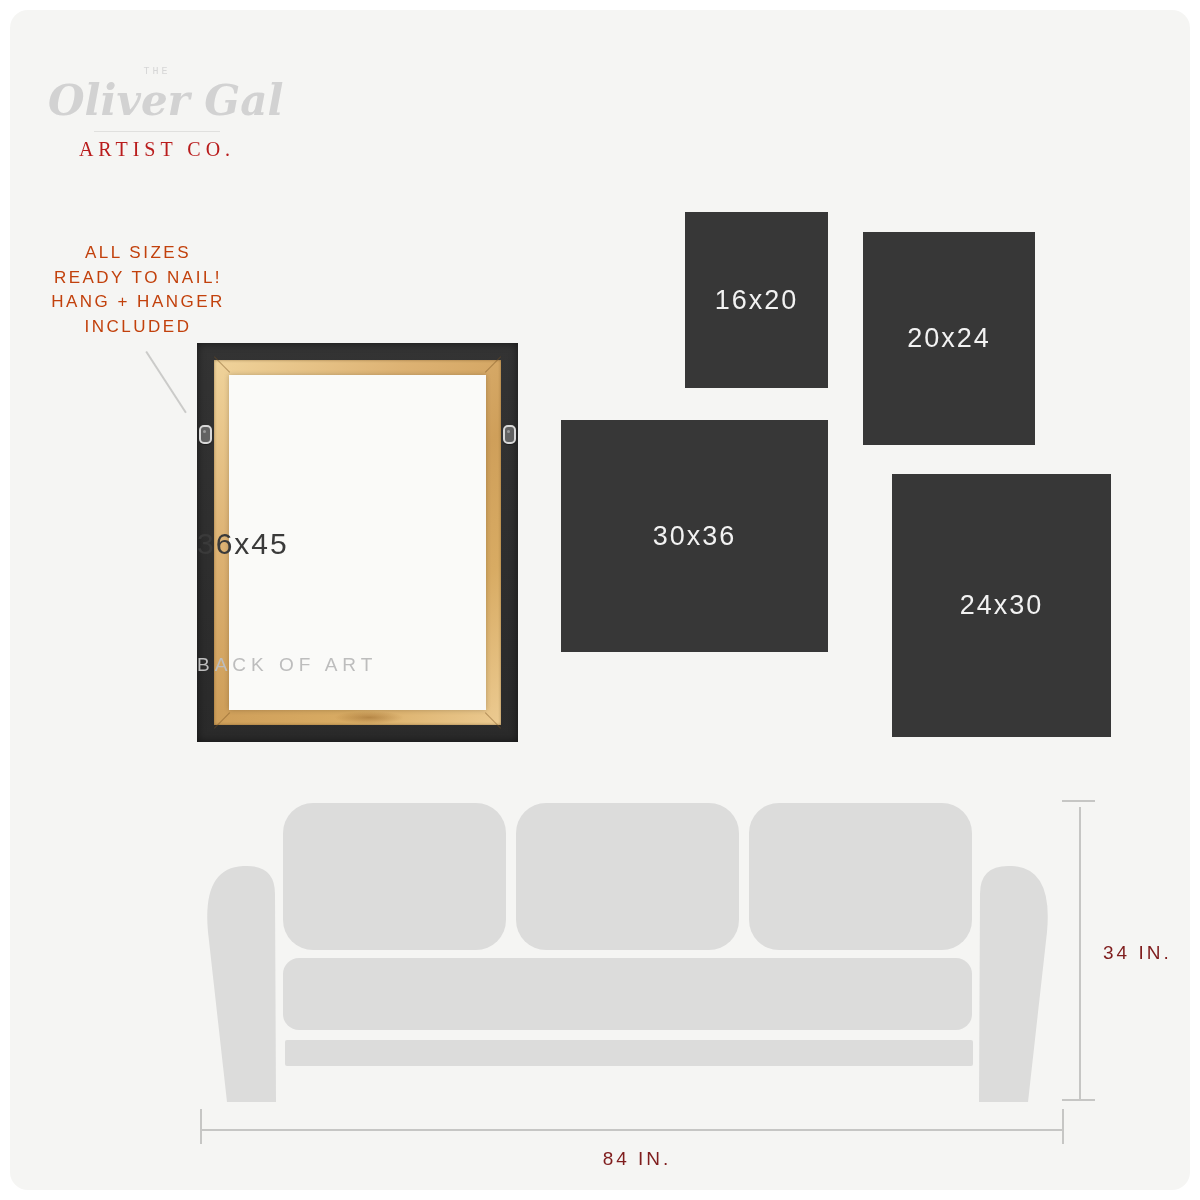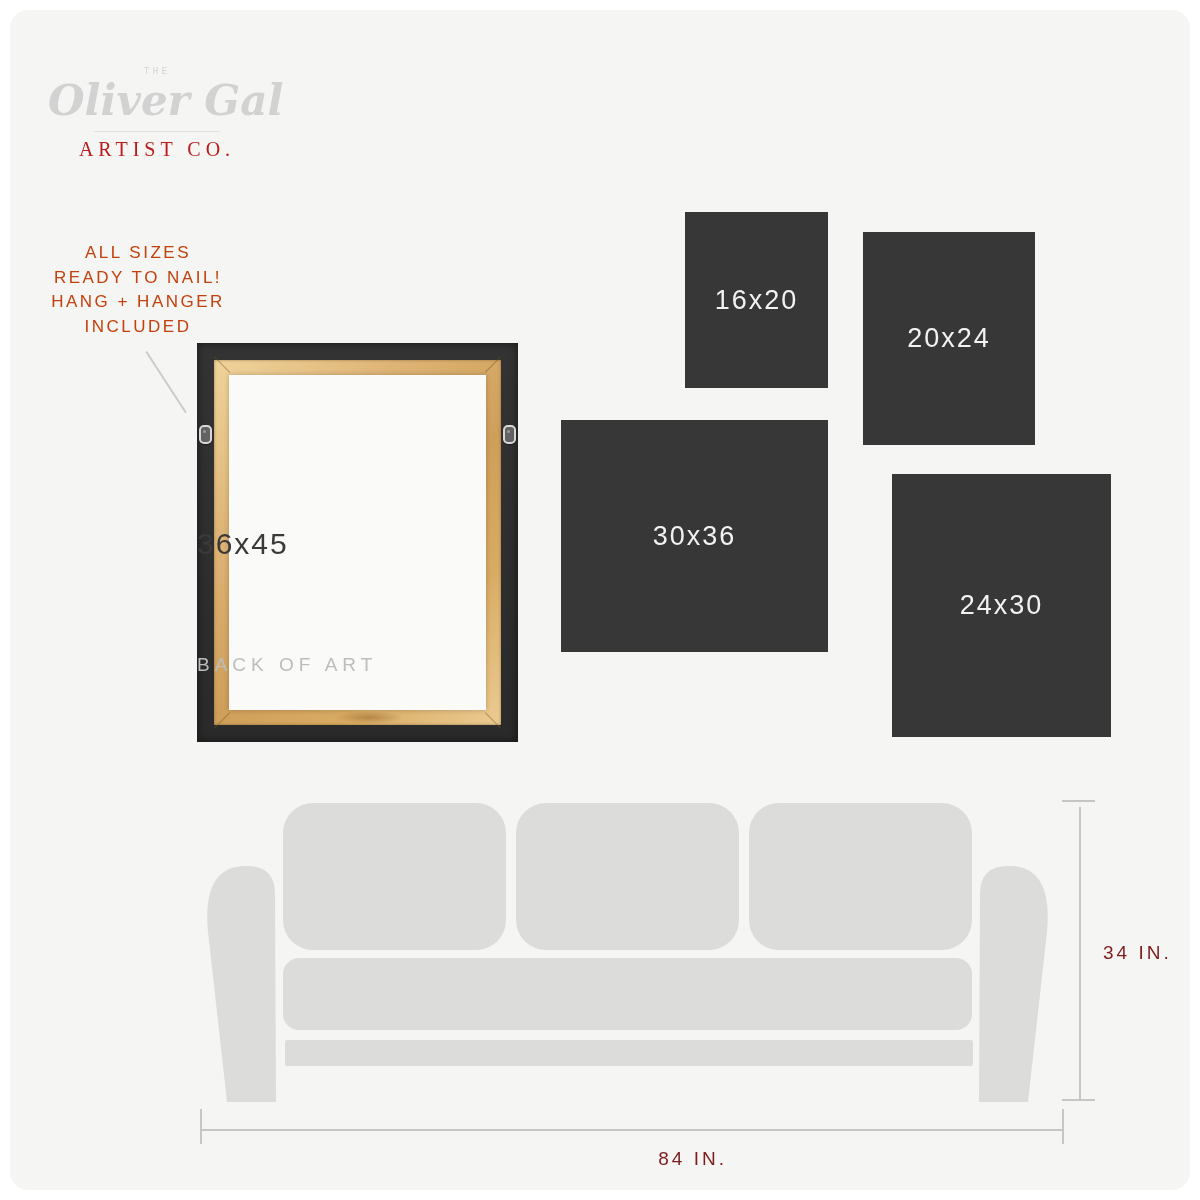--- a/index.html
+++ b/index.html
@@ -96,21 +96,21 @@
   .v-line{left:1069px;top:797px;width:2px;height:292px;}
   .v-cap-top{left:1052px;top:790px;width:33px;height:2px;}
   .v-cap-bottom{left:1052px;top:1089px;width:33px;height:2px;}
   .h-line{left:191px;top:1119px;width:863px;height:2px;}
   .h-cap-left{left:190px;top:1099px;width:2px;height:35px;}
   .h-cap-right{left:1052px;top:1099px;width:2px;height:35px;}
   .measure-label{
     position:absolute;color:#7f1d1d;font-size:19px;letter-spacing:3px;font-weight:400;white-space:nowrap;
   }
   .v-label{left:1093px;top:932px;}
-  .h-label{left:537px;top:1138px;width:180px;text-align:right;}
+  .h-label{left:537px;top:1138px;width:180px;text-align:center;}
 </style>
 </head>
 <body>
 
 <div class="stage">
 
   <div class="logo">
     <div class="logo-the">THE</div>
     <div class="logo-script">Oliver Gal</div>
     <div class="logo-divider"></div>

